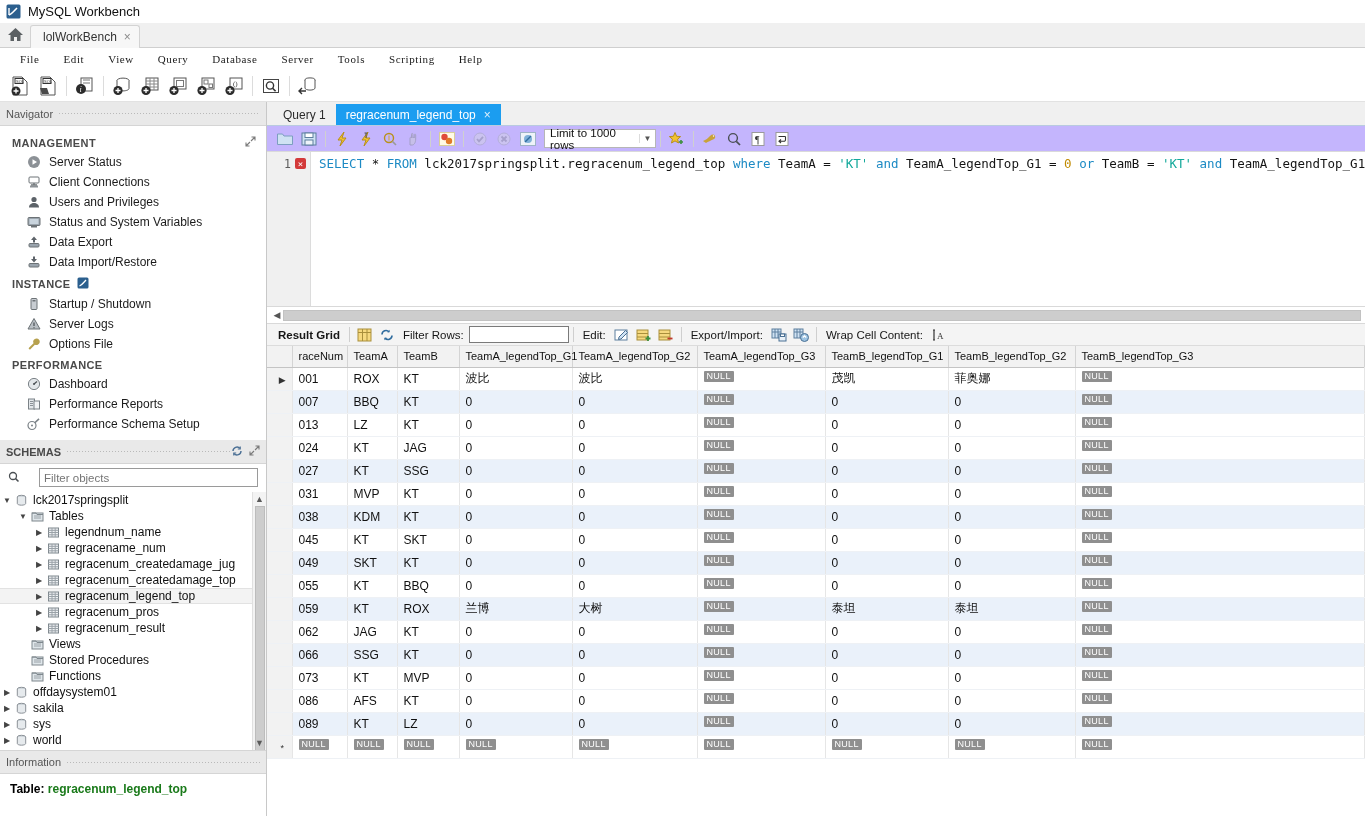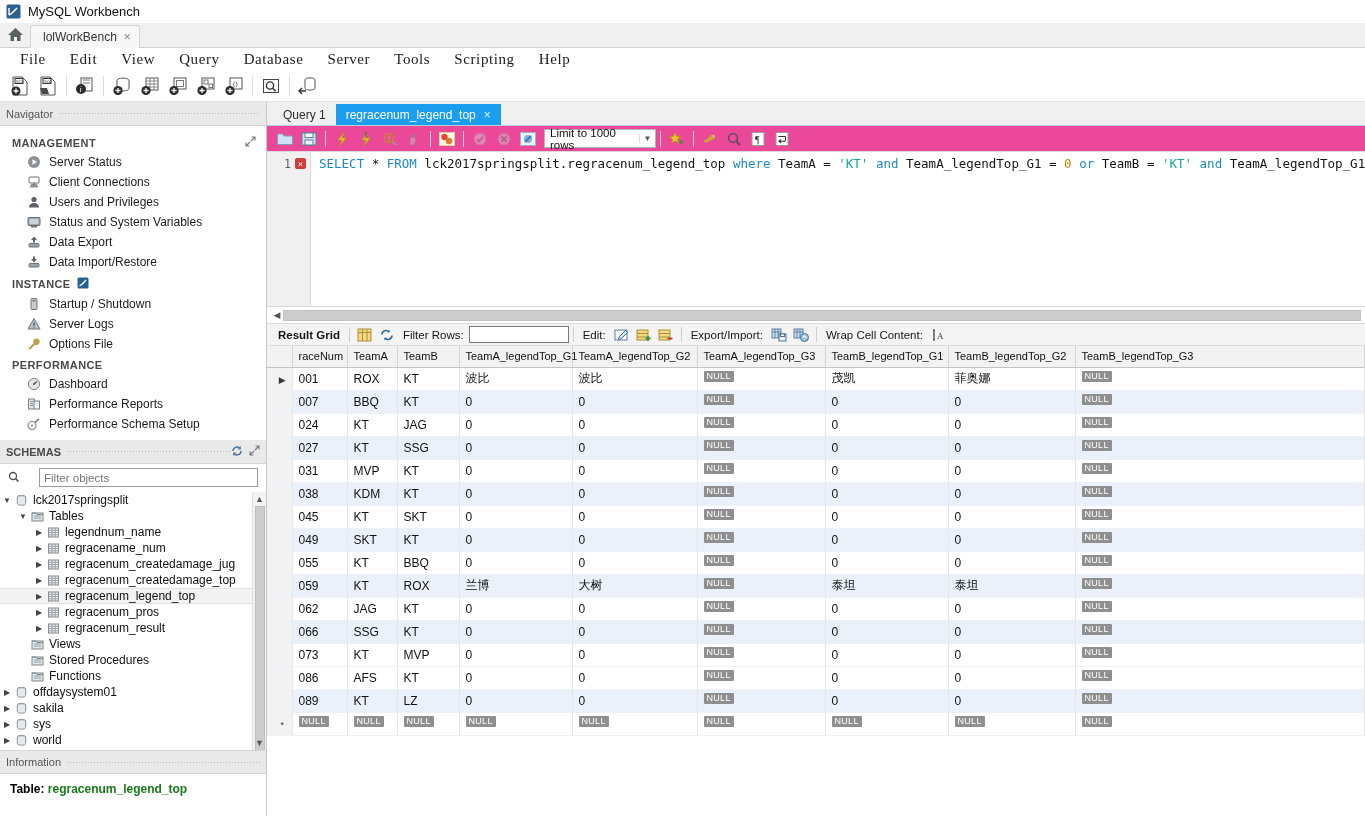--- a/index.html
+++ b/index.html
@@ -38,21 +38,21 @@
     position:relative; top:1px;
   }
   .apptab .x { color:#8b8b8b; font-size:12px; }
 
   
   #menubar {
     height:22px; background:#fff; display:flex; align-items:center;
     padding-left:8px; gap:0px;
   }
   #menubar .mi {
-    padding:2px 12px; font-size:15px; color:#1a1a1a;
+    padding:2px 12px; font-size:11px; color:#1a1a1a;
     font-family:"Liberation Serif", serif; letter-spacing:.6px;
   }
 
   
   #maintoolbar {
     height:32px; background:#fff; display:flex; align-items:center;
     padding-left:6px; border-bottom:1px solid #e2e2e2;
   }
   .tbtn { width:28px; height:28px; display:flex; align-items:center; justify-content:center; }
   .tsep { width:1px; height:20px; background:#dcdcdc; margin:0 4px; }
@@ -117,21 +117,21 @@
   #right { flex:1; display:flex; flex-direction:column; background:#fff; min-width:0; }
   #qtabs { height:24px; background:#f0f0f0; display:flex; align-items:flex-end;
            border-bottom:1px solid #b9cbe0; padding-left:6px; }
   .qtab { height:21px; display:flex; align-items:center; gap:8px;
           padding:0 10px; font-size:12px; color:#2b2b2b; }
   .qtab.inactive { background:#f0f0f0; }
   .qtab.active { background:#1b9df0; color:#fff; }
   .qtab .x { font-size:12px; opacity:.85; }
 
   #editortoolbar {
-    height:26px; background:#ec4899; display:flex; align-items:center;
+    height:26px; background:#c4b5fd; display:flex; align-items:center;
     padding-left:6px; border-bottom:1px solid #dadada;
   }
   .etb { width:24px; height:22px; display:flex; align-items:center; justify-content:center; }
   .esep { width:1px; height:16px; background:#d0d0d0; margin:0 4px; }
   #limitsel {
     width:112px; height:19px; background:#fff; border:1px solid #b6b6b6;
     display:flex; align-items:center; font-size:11.5px; padding-left:5px; color:#111;
     margin-left:4px;
   }
   #limitsel .cv { flex:1; }
@@ -927,20 +927,33 @@
               <td>0</td>
               <td>0</td>
               <td><span class="nullbadge">NULL</span></td>
               <td>0</td>
               <td>0</td>
               <td><span class="nullbadge">NULL</span></td>
               <td></td>
             </tr>
             <tr class="">
               <td class="rowhdr"><span class="arrowmark"></span></td>
+              <td>013</td>
+              <td>LZ</td>
+              <td>KT</td>
+              <td>0</td>
+              <td>0</td>
+              <td><span class="nullbadge">NULL</span></td>
+              <td>0</td>
+              <td>0</td>
+              <td><span class="nullbadge">NULL</span></td>
+              <td></td>
+            </tr>
+            <tr class="">
+              <td class="rowhdr"><span class="arrowmark"></span></td>
               <td>024</td>
               <td>KT</td>
               <td>JAG</td>
               <td>0</td>
               <td>0</td>
               <td><span class="nullbadge">NULL</span></td>
               <td>0</td>
               <td>0</td>
               <td><span class="nullbadge">NULL</span></td>
               <td></td>

